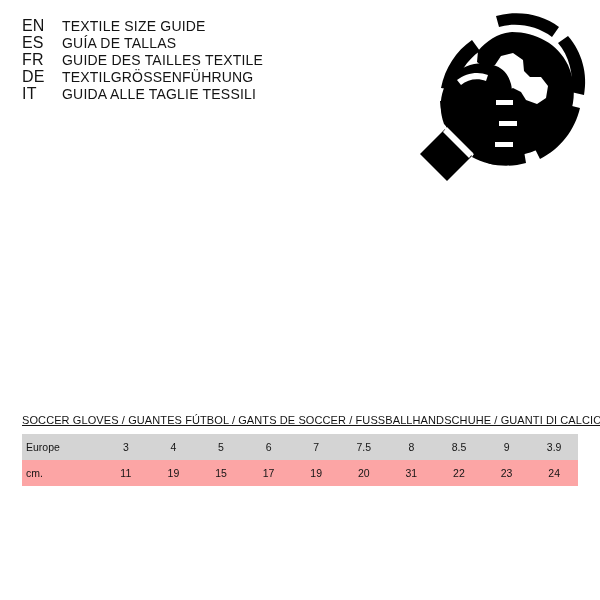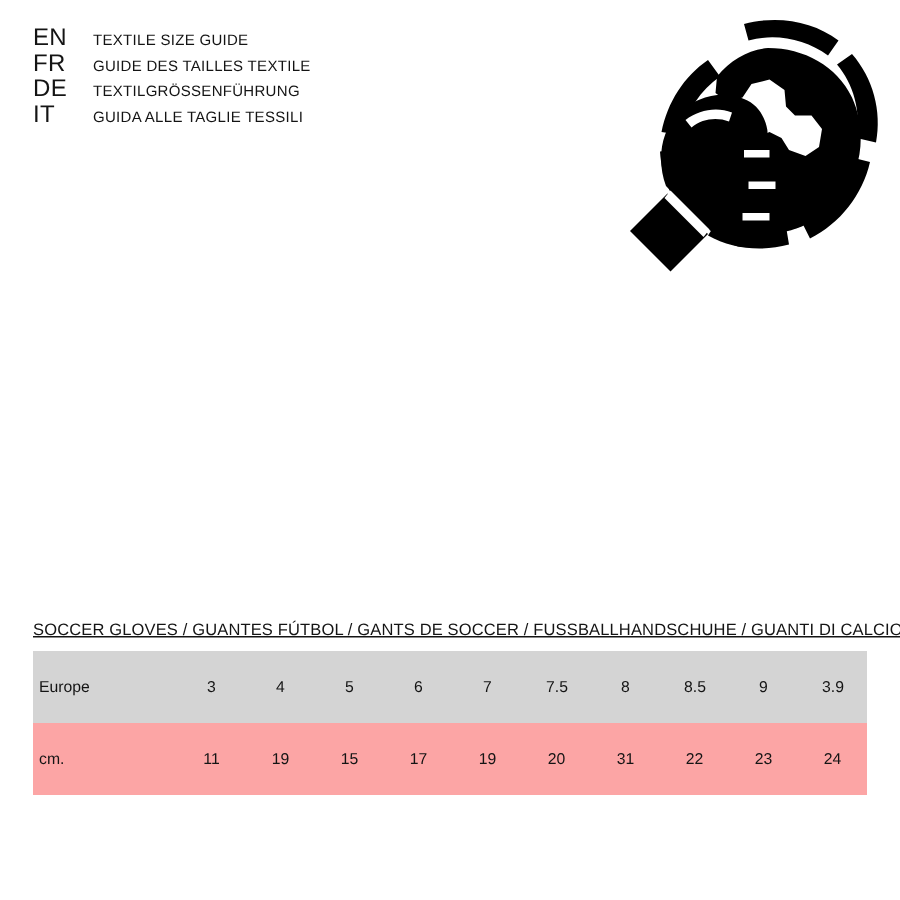--- a/index.html
+++ b/index.html
@@ -30,21 +30,21 @@
     line-height: 17px;
   }
   .lang-code {
     width: 40px;
     flex: 0 0 40px;
     font-size: 16px;
     letter-spacing: 0.2px;
     color: #141414;
   }
   .lang-text {
-    font-size: 10px;
+    font-size: 14px;
     letter-spacing: 0.2px;
     color: #141414;
     white-space: nowrap;
   }
 
   
   .illustration {
     position: absolute;
     left: 400px;
     top: 8px;
@@ -79,38 +79,42 @@
   }
   table.size-table tr.row-shaded {
     background: #d4d4d4;
   }
   table.size-table tr.row-plain {
     background: #fca5a5;
   }
   table.size-table td {
     font-size: 10.5px;
     color: #141414;
-    height: 16px;
-    padding: 16px;
+    height: 26px;
+    padding: 0;
     text-align: center;
     vertical-align: middle;
   }
   table.size-table td.row-label {
     text-align: left;
     padding-left: 4px;
     width: 76px;
   }
 </style>
 </head>
 <body>
 
 <div class="lang-block">
   <div class="lang-row">
     <span class="lang-code">EN</span>
     <span class="lang-text">TEXTILE SIZE GUIDE</span>
+  </div>
+  <div class="lang-row">
+    <span class="lang-code">ES</span>
+    <span class="lang-text">GUÍA DE TALLAS</span>
   </div>
   <div class="lang-row">
     <span class="lang-code">FR</span>
     <span class="lang-text">GUIDE DES TAILLES TEXTILE</span>
   </div>
   <div class="lang-row">
     <span class="lang-code">DE</span>
     <span class="lang-text">TEXTILGRÖSSENFÜHRUNG</span>
   </div>
   <div class="lang-row">

